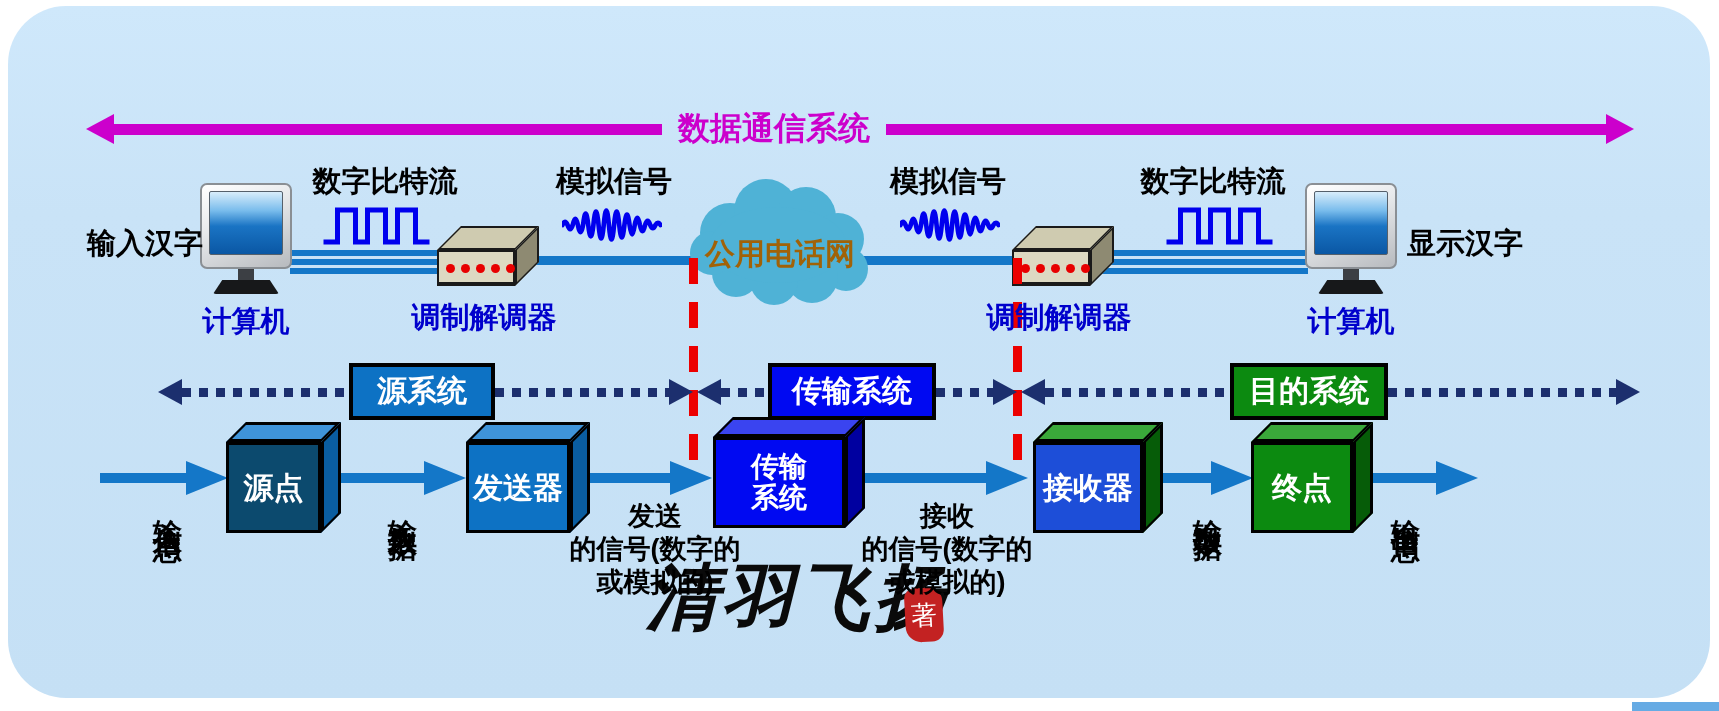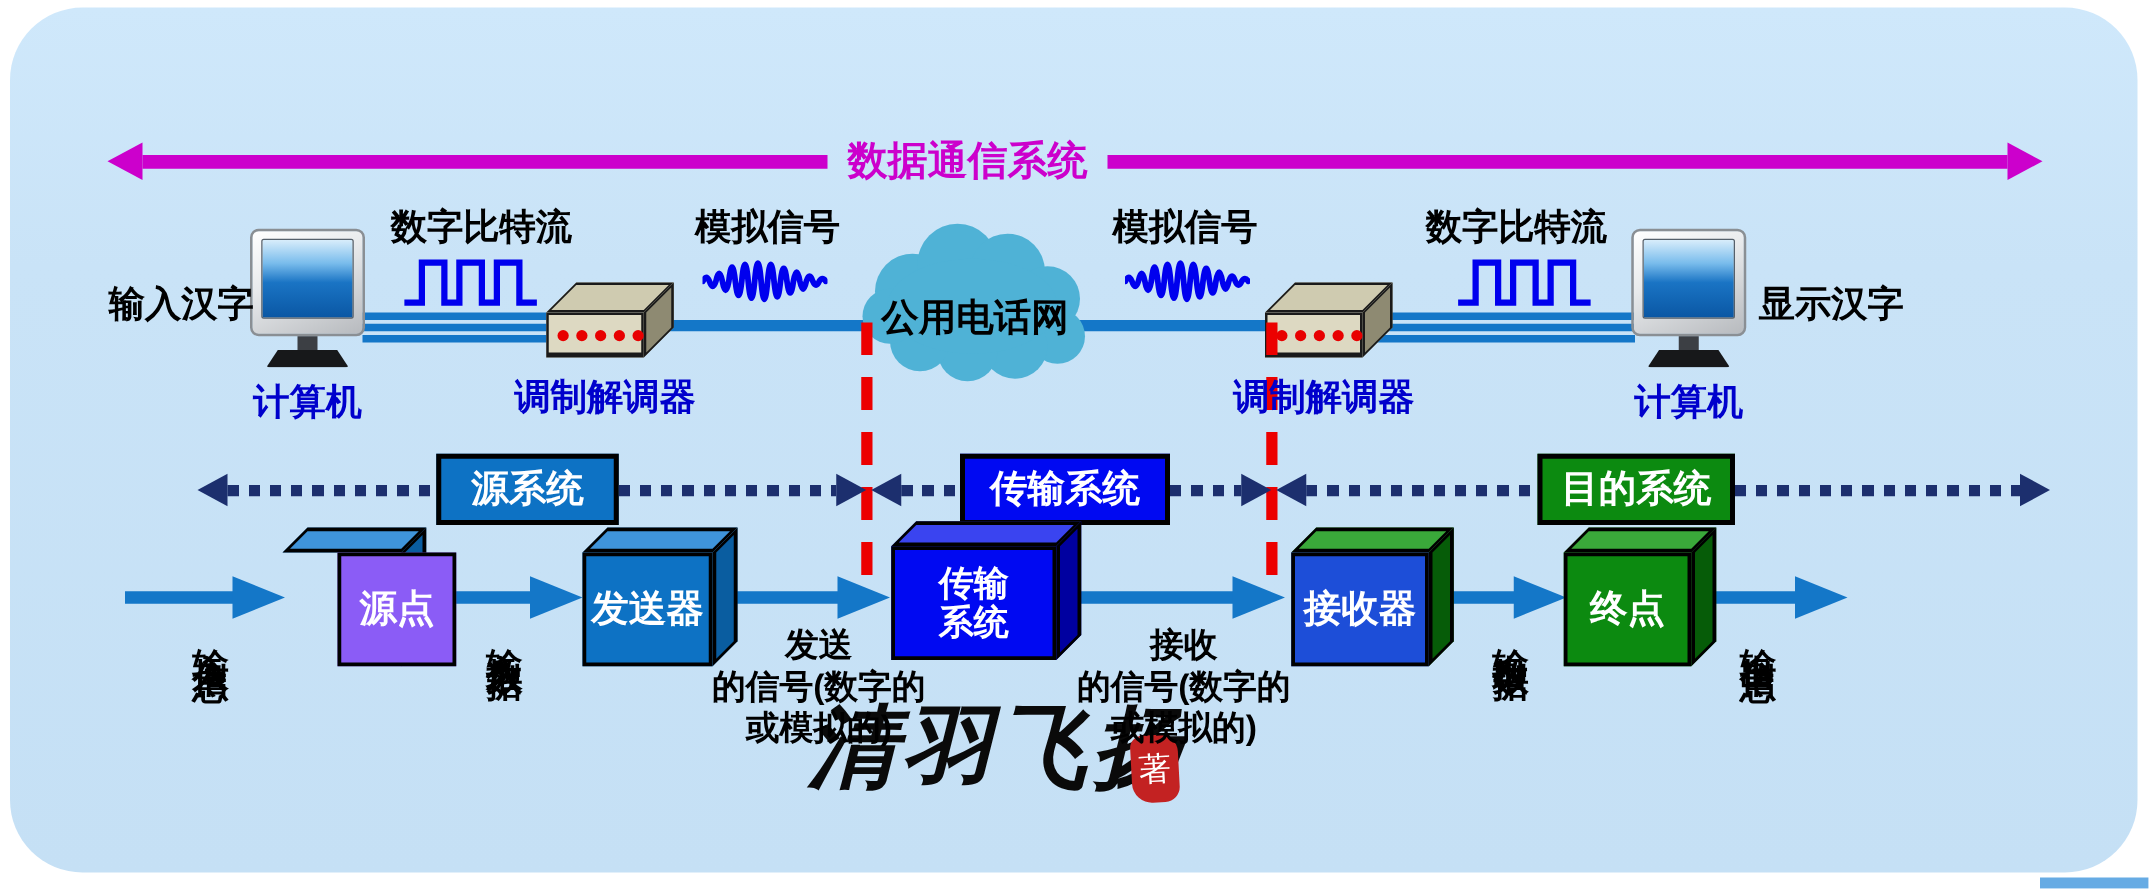--- a/index.html
+++ b/index.html
@@ -39,21 +39,21 @@
          transform:skewX(-45deg);transform-origin:0 100%;}
   .m-front{position:absolute;left:4px;top:24px;width:78px;height:36px;box-sizing:border-box;background:#ddd9c2;border:2px solid #1a1a1a;border-bottom-width:4px;}
   .m-side{position:absolute;left:82px;top:24px;width:24px;height:36px;box-sizing:border-box;background:#8e8a72;border:2px solid #1a1a1a;
           transform:skewY(-45deg);transform-origin:0 0;}
   .m-dots{position:absolute;left:13px;top:38px;display:flex;gap:6px;z-index:2;}
   .m-dots i{width:9px;height:9px;border-radius:50%;background:#e80000;}
 
   .signal{position:absolute;z-index:3;}
 
   .cloud{position:absolute;left:678px;top:176px;width:204px;height:138px;z-index:3;}
-  .cloud-label{position:absolute;left:0;top:58px;width:204px;text-align:center;font-size:30px;font-weight:bold;color:#000000;z-index:4;}
+  .cloud-label{position:absolute;left:0;top:58px;width:204px;text-align:center;font-size:30px;font-weight:bold;color:#a16207;z-index:4;}
 
   .vdash{position:absolute;width:9px;top:258px;height:214px;z-index:3;
          background:repeating-linear-gradient(180deg,#ec0000 0 26px,transparent 26px 44px);}
 
   
   .dotline{position:absolute;top:388px;height:9px;z-index:3;
            background:repeating-linear-gradient(90deg,#1c2f6e 0 9px,transparent 9px 17px);}
   .tri{position:absolute;top:379px;width:0;height:0;z-index:3;}
   .tri.tl{border-top:13px solid transparent;border-bottom:13px solid transparent;border-right:24px solid #1c2f6e;}
   .tri.tr{border-top:13px solid transparent;border-bottom:13px solid transparent;border-left:24px solid #1c2f6e;}
@@ -220,21 +220,21 @@
   <div class="fshaft" style="left:847px;width:140px;"></div>
   <div class="fhead" style="left:986px;"></div>
   <div class="fshaft" style="left:1145px;width:68px;"></div>
   <div class="fhead" style="left:1211px;"></div>
   <div class="fshaft" style="left:1355px;width:82px;"></div>
   <div class="fhead" style="left:1436px;"></div>
 
   <div class="b3d" style="left:226px;top:442px;">
     <div class="f-top" style="left:0;top:-20px;width:95px;height:20px;background:#3f94da;"></div>
     <div class="f-side" style="left:95px;top:0;width:20px;height:91px;background:#0a5da0;"></div>
-    <div class="f-front" style="left:0;top:0;width:95px;height:91px;background:#8b5cf6;margin-left:44px;">源点</div>
+    <div class="f-front" style="left:0;top:0;width:95px;height:91px;background:#0c4a6e;">源点</div>
   </div>
   <div class="b3d" style="left:466px;top:442px;">
     <div class="f-top" style="left:0;top:-20px;width:104px;height:20px;background:#3f94da;"></div>
     <div class="f-side" style="left:104px;top:0;width:20px;height:91px;background:#0a5da0;"></div>
     <div class="f-front" style="left:0;top:0;width:104px;height:91px;background:#0d72c4;">发送器</div>
   </div>
   <div class="b3d" style="left:713px;top:437px;">
     <div class="f-top" style="left:0;top:-20px;width:132px;height:20px;background:#3a44f0;"></div>
     <div class="f-side" style="left:132px;top:0;width:20px;height:91px;background:#0000a0;"></div>
     <div class="f-front" style="left:0;top:0;width:132px;height:91px;background:#0009f2;font-size:28px;text-align:center;">传输

